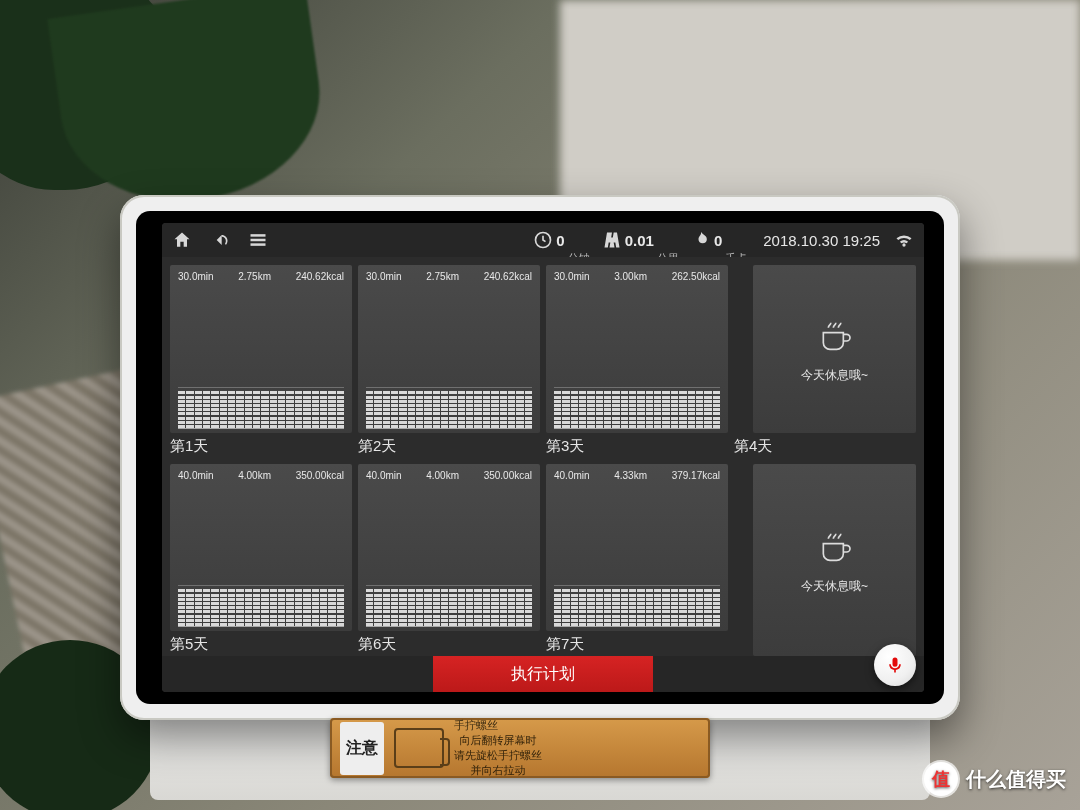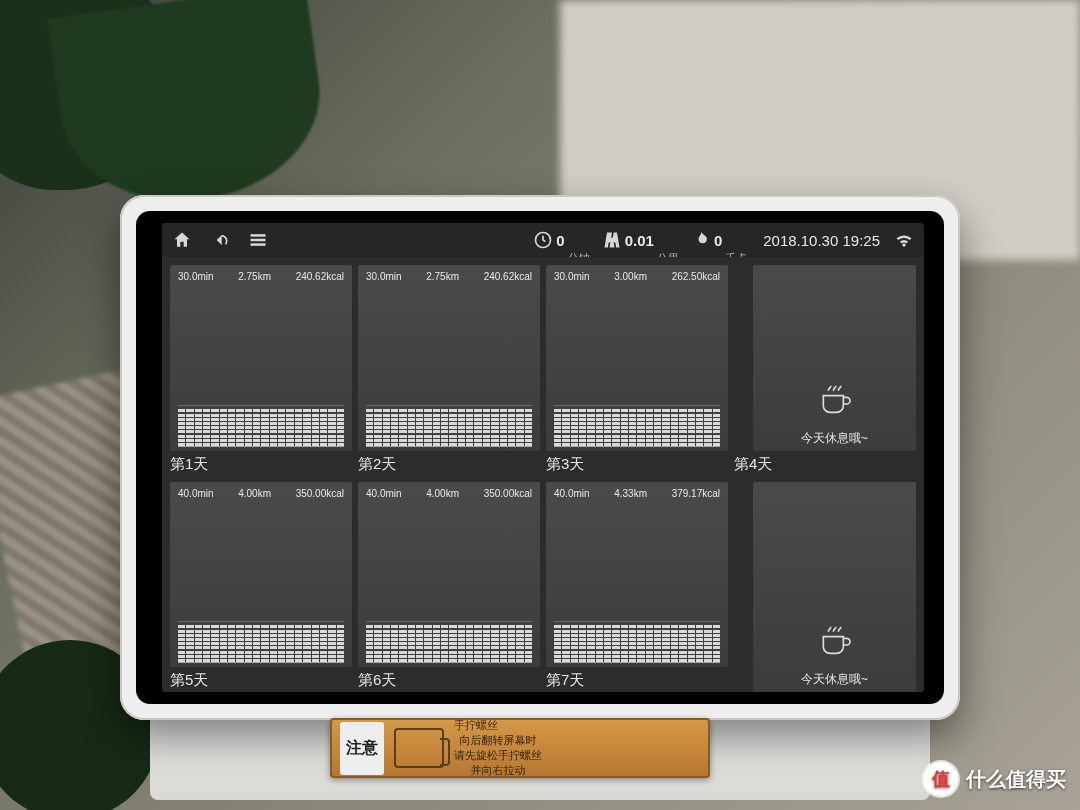--- a/index.html
+++ b/index.html
@@ -90,21 +90,21 @@
     flex:1;
     background:repeating-linear-gradient(
       to top,
       #d9d9d9 0 3px,
       rgba(0,0,0,0) 3px 4.2px
     );
     height:100%;
   }
   .daylabel { color:#e6e6e6; font-size:15px; padding:4px 0 2px 0; }
   
-  .restcard { align-items:center; justify-content:flex-end; gap:7px;margin-left:19px; }
+  .restcard { align-items:center; justify-content:center; gap:7px;margin-left:19px; }
   .restcard .cup { color:#dcdcdc; }
   .restcard .cup svg { width:40px; height:40px; fill:none; stroke:#dcdcdc; stroke-width:2; }
   .resttext { font-size:12px; color:#e6e6e6; }
 
   
   .bottombar {
     position:relative;
     height:36px;
     background:#262626;
     display:flex; justify-content:center; align-items:stretch;
@@ -459,20 +459,28 @@
               <div class="cup"><svg viewBox="0 0 48 48">
                   <path d="M10 20h24v12a8 8 0 01-8 8H18a8 8 0 01-8-8V20z"></path>
                   <path d="M34 22h4a4 4 0 010 8h-4"></path>
                   <path d="M16 14c0-3 3-3 3-6M22 14c0-3 3-3 3-6M28 14c0-3 3-3 3-6"></path>
                 </svg></div>
               <div class="resttext">今天休息哦~</div>
             </div>
           </div>
         </div>
 
+      <div class="bottombar">
+        <button class="execbtn">执行计划</button>
+        <button class="micbtn">
+          <svg viewBox="0 0 24 24">
+              <path d="M12 14a3 3 0 003-3V6a3 3 0 10-6 0v5a3 3 0 003 3zm5-3a5 5 0 01-10 0H5a7 7 0 006 6.9V21h2v-3.1A7 7 0 0019 11h-2z"></path>
+            </svg>
+        </button>
+      </div>
 
     </div>
   </div>
 </div>
 
 <div class="notice">
   <span class="n-title">注意</span>
   <div class="n-icon"></div>
   <div>
     <div style="font-size:11px;color:#3a2a10">手拧螺丝</div>

